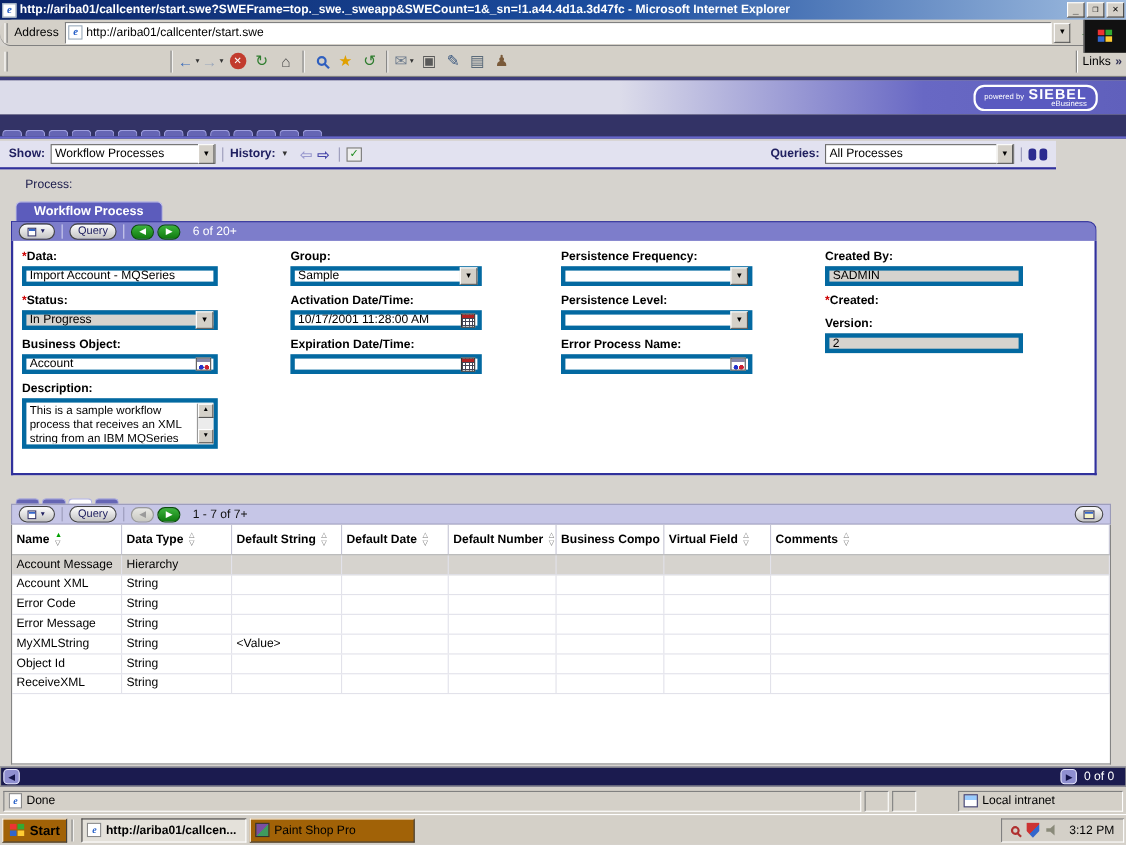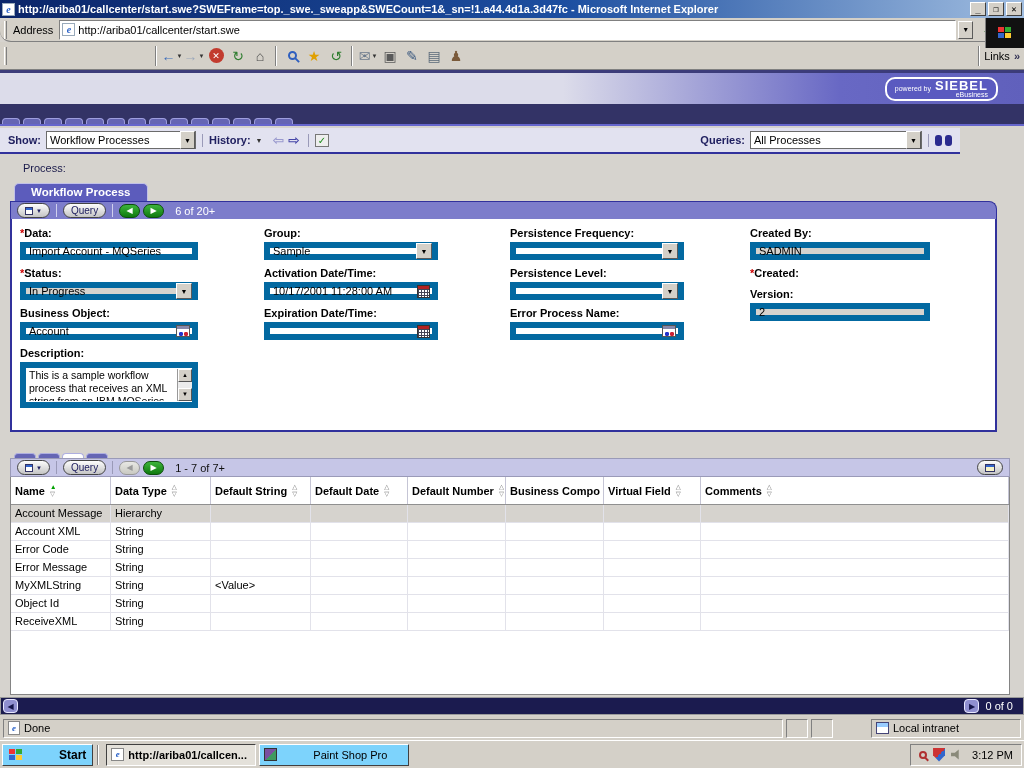--- a/index.html
+++ b/index.html
@@ -101,21 +101,21 @@
     display:inline-flex; align-items:center; justify-content:center; margin-right:3px; }
   .gbtn.disabled { background:linear-gradient(#e8e8e4,#c9c9c2); color:#9a9a9a; border-color:#999; }
   .count-white { margin-left:8px; color:#fff; }
 
   .fcol { position:absolute; top:8px; }
   #fcol1 { left:8px; width:178px; } #fcol2 { left:252px; width:174px; }
   #fcol3 { left:498px; width:174px; } #fcol4 { left:738px; width:180px; }
   .field { margin-bottom:7px; }
   .flabel { font-weight:bold; height:14px; white-space:nowrap; }
   .req { color:#cc0000; font-weight:bold; }
-  .fctl { display:flex; align-items:center; background:#fff; border:6px solid #0369a1;
+  .fctl { display:flex; align-items:center; background:#fff; border:4px solid #0369a1;
     height:18px; padding-left:3px; margin-top:1px; }
   .fval { flex:1; white-space:nowrap; overflow:hidden; }
   .selbtn { width:16px; height:16px; margin-left:auto; background:#d4d0c8; border:1px solid;
     border-color:#fff #5a5a5a #5a5a5a #fff; font-size:7px; display:none;
     align-items:center; justify-content:center; flex:none; }
   .field[data-type="select"] .selbtn,.field[data-type="select-gray"] .selbtn { display:flex; }
   .field[data-type="select-gray"] .fctl,.field[data-type="readonly"] .fctl { background:#d6d3ce; }
   .calbtn { display:none; width:13px; height:13px; margin:0 2px 0 auto; flex:none;
     background:linear-gradient(#b22222 0 3px,transparent 3px),
       repeating-linear-gradient(90deg,#445 0 1px,transparent 1px 3px),
@@ -170,21 +170,21 @@
     display:flex; align-items:center; padding:2px 3px; gap:3px; }
   .spanel { height:19px; border:1px solid; border-color:#808080 #fff #fff #808080;
     display:flex; align-items:center; padding:0 4px; }
   #sp-main { flex:1; } .sp-small { width:22px; } #sp-zone { width:150px;margin-left:35px; }
   .page-ic { width:12px; height:14px; background:#fff; border:1px solid #888; color:#2a62c8;
     font:italic bold 9px "Liberation Serif",serif; text-align:center; line-height:12px; margin-right:4px; }
   .zone-ic { width:13px; height:12px; background:linear-gradient(#9cf 0 4px,#fff 4px); border:1px solid #447; margin-right:4px; }
 
   #taskbar { left:0; top:740px; width:1024px; height:28px; background:#d4d0c8; border-top:1px solid #fff;
     display:flex; align-items:center; padding:0 2px; }
-  .raised { border:1px solid; border-color:#fff #404040 #404040 #fff; background:#7dd3fc;gap:32px; }
+  .raised { border:1px solid; border-color:#fff #404040 #404040 #fff; background:#a16207; }
   .pressed { border:1px solid; border-color:#404040 #fff #fff #404040; background:#e4e1da; }
   #start-btn { height:22px; display:flex; align-items:center; padding:0 6px; font-weight:bold; font-size:12px; }
   #start-btn .winflag { margin-right:4px; }
   .taskbtn { width:150px; height:22px; display:flex; align-items:center; padding:0 4px; margin-left:3px;
     white-space:nowrap; overflow:hidden; }
   .taskbtn .tico { width:13px; height:13px; margin-right:4px; flex:none; }
   .tico-ie { background:#fff; border:1px solid #888; color:#2a62c8; font:italic bold 9px "Liberation Serif",serif;
     text-align:center; line-height:11px; }
   .tico-psp { background:linear-gradient(135deg,#7a4fa0 50%,#3f9a5f 50%); border:1px solid #333; }
   #tray { margin-left:auto; height:22px; border:1px solid; border-color:#808080 #fff #fff #808080;

